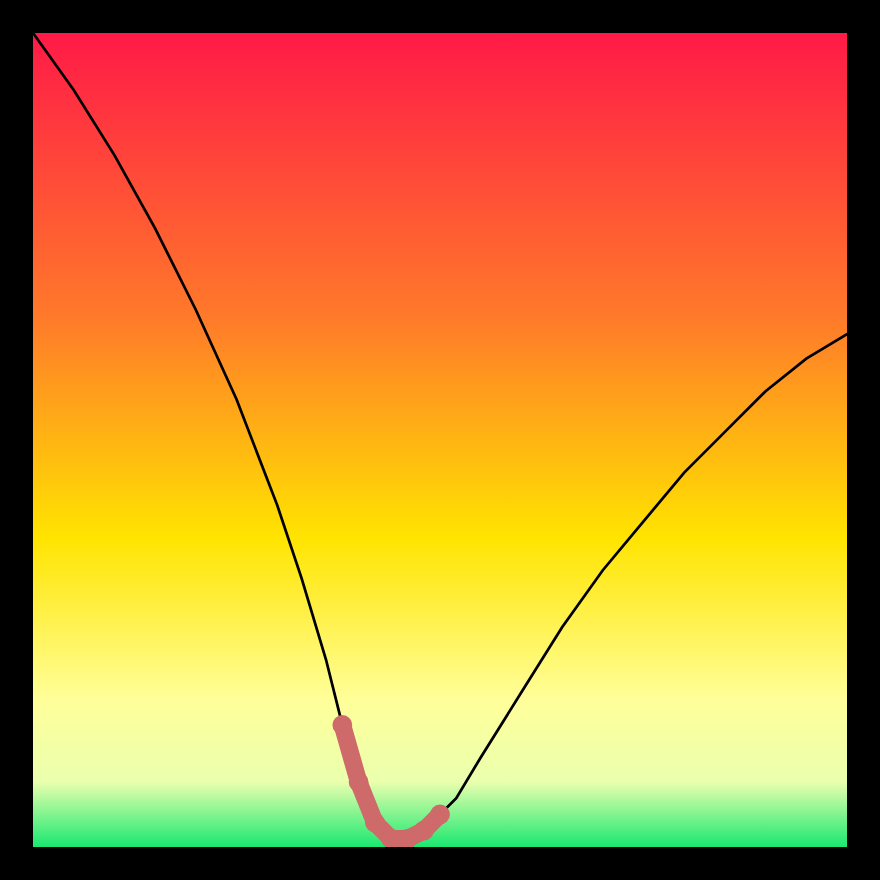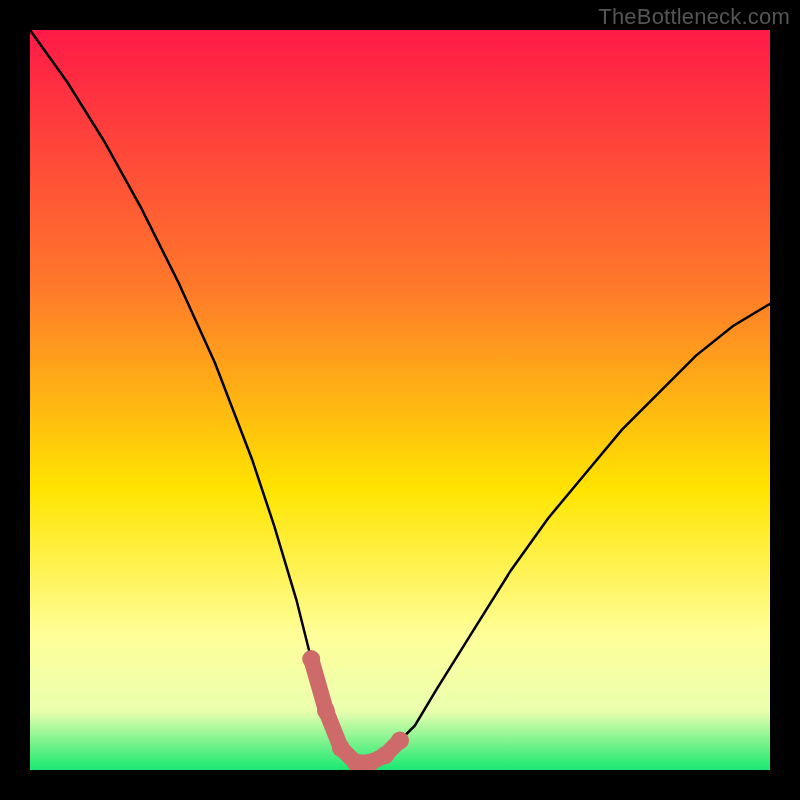--- a/index.html
+++ b/index.html
@@ -34,21 +34,20 @@
     letter-spacing: 0.2px;
     user-select: none;
   }
   svg { display: block; }
 </style>
 </head>
 <body>
 
 <div class="frame">
 
-  <div class="watermark">TheBottleneck.com</div>
 
   <div class="plot">
     <svg id="chart-svg" width="740" height="740" viewBox="0 0 740 740">
       <defs>
         <linearGradient id="bg-grad" x1="0" y1="0" x2="0" y2="1">
           <stop id="g0" offset="0%" stop-color="#ff1a47"></stop>
           <stop id="g1" offset="35%" stop-color="#ff7a2a"></stop>
           <stop id="g2" offset="62%" stop-color="#ffe400"></stop>
           <stop id="g3" offset="82%" stop-color="#ffff9a"></stop>
           <stop id="g4" offset="92%" stop-color="#eaffae"></stop>

